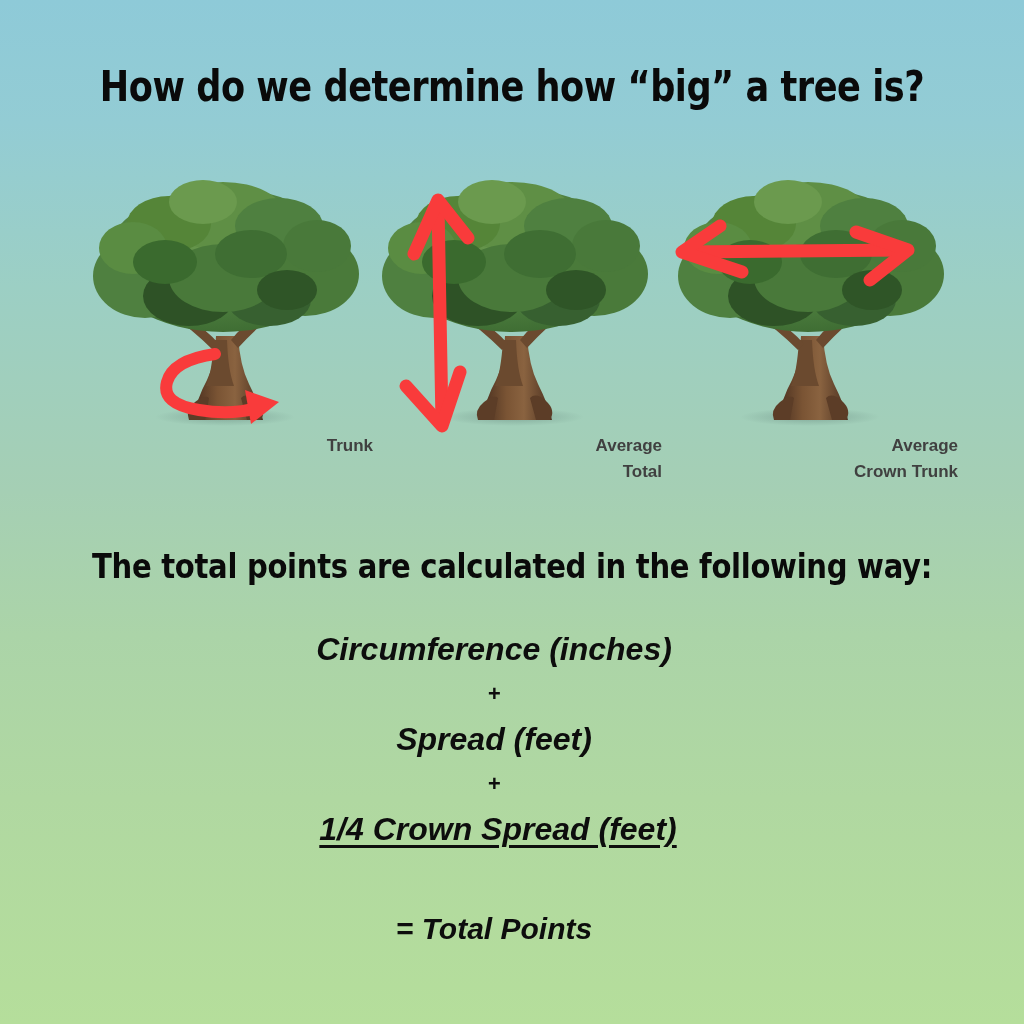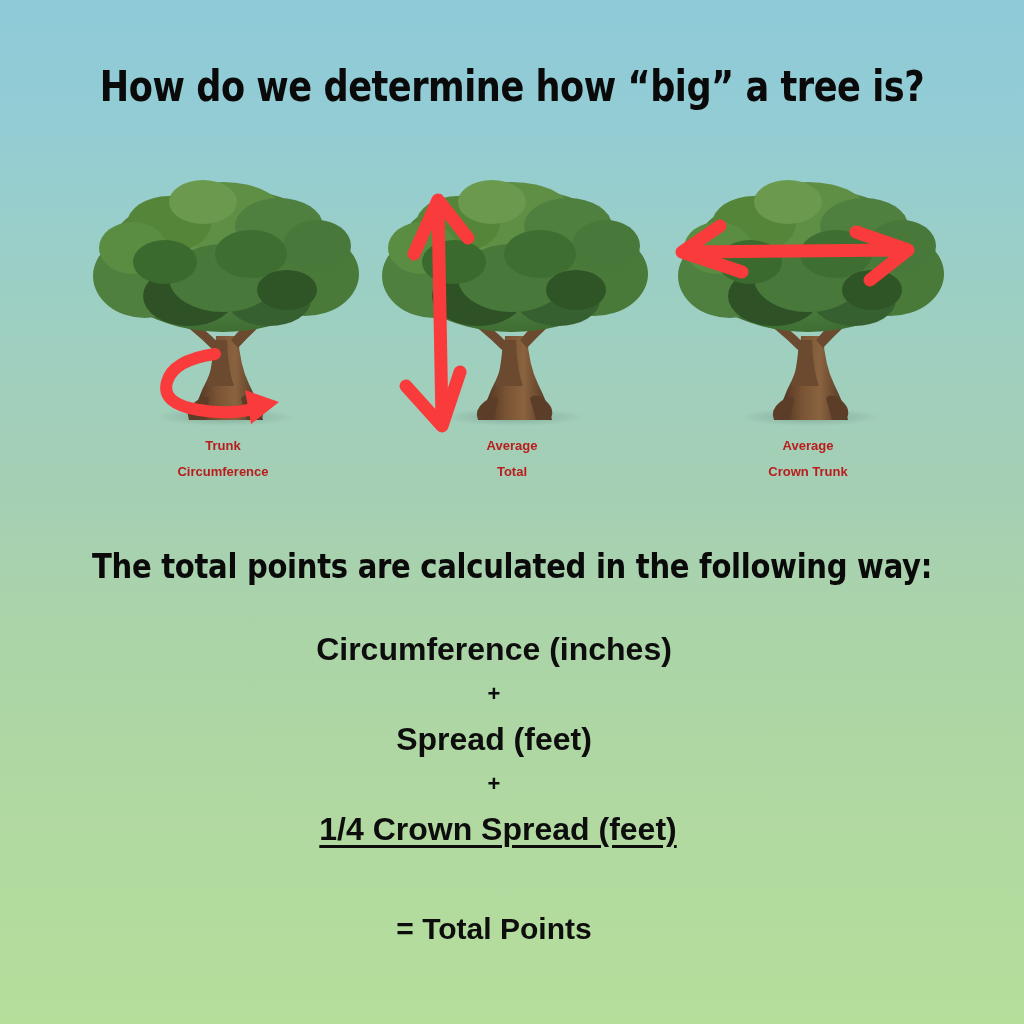--- a/index.html
+++ b/index.html
@@ -70,26 +70,26 @@
     top: 0;
     left: 0;
     width: 300px;
     height: 265px;
   }
   .tree-label {
     position: absolute;
     top: 265px;
     left: 0;
     width: 300px;
-    text-align: center;
-    font-family: "Liberation Sans", sans-serif;
-    font-weight: bold;
-    font-size: 13px;
+    text-align: right;
+    font-family: "Liberation Sans", sans-serif;
+    font-weight: bold;
+    font-size: 17px;
     line-height: 26px;
-    color: #b91c1c;
+    color: #404040;
   }
 
   
   .calc-heading {
     position: absolute;
     top: 546px;
     left: 0;
     width: 1024px;
     text-align: center;
     font-family: "DejaVu Sans Condensed", "Liberation Sans Narrow", "Liberation Sans", sans-serif;
@@ -100,20 +100,21 @@
     transform: scaleX(0.95);
   }
 
   
   .formula {
     position: absolute;
     top: 626px;
     left: 0;
     width: 988px;
     text-align: center;
+    font-style: italic;
   }
   .f-term {
     font-family: "Liberation Sans", sans-serif;
     font-weight: bold;
     font-size: 32px;
     line-height: 46px;
     color: #0d0d0d;
   }
   .f-term.underlined {
     text-decoration: underline;
@@ -197,21 +198,20 @@
         </g>
       </svg>
 
       <svg class="arrow-svg" viewBox="0 0 300 265">
         <path d="M142 186 q-42 6 -48 28 q-6 22 32 28 q36 6 64 -4" fill="none" stroke="#f93b3b" stroke-width="12" stroke-linecap="round"></path>
           <path d="M172 222 l34 12 l-28 22 z" fill="#f93b3b"></path>
       </svg>
 
       <div class="tree-label">
         <div>Trunk</div>
-        <div>Circumference</div>
       </div>
     </div>
 
     <div class="tree-card c2">
       <svg class="tree-svg" viewBox="0 0 300 265">
         <ellipse cx="152" cy="249" rx="70" ry="9" fill="url(#g-shadow)"></ellipse>
         <path d="M120 252 q4 -22 14 -40 q8 -16 9 -44 l22 0 q2 30 11 48 q10 20 14 36 z" fill="url(#g-trunk-a)"></path>
         <path d="M116 252 q-4 -10 6 -18 q10 -8 14 -4 l-4 22 z" fill="#5c3d27"></path>
         <path d="M188 252 q6 -10 -4 -19 q-10 -9 -16 -3 l6 22 z" fill="#5c3d27"></path>
         <path d="M141 172 q-2 32 -8 46 l28 0 q-6 -16 -7 -46 z" fill="#6b4a2f"></path>

